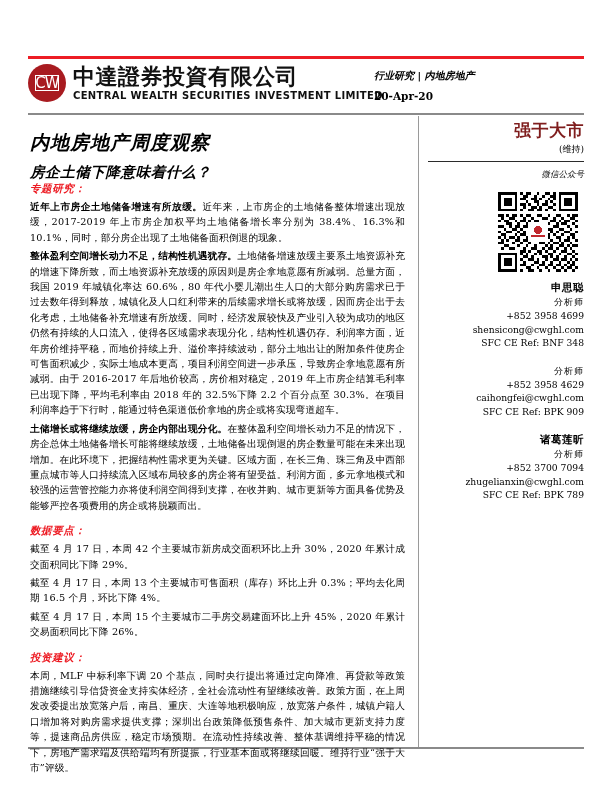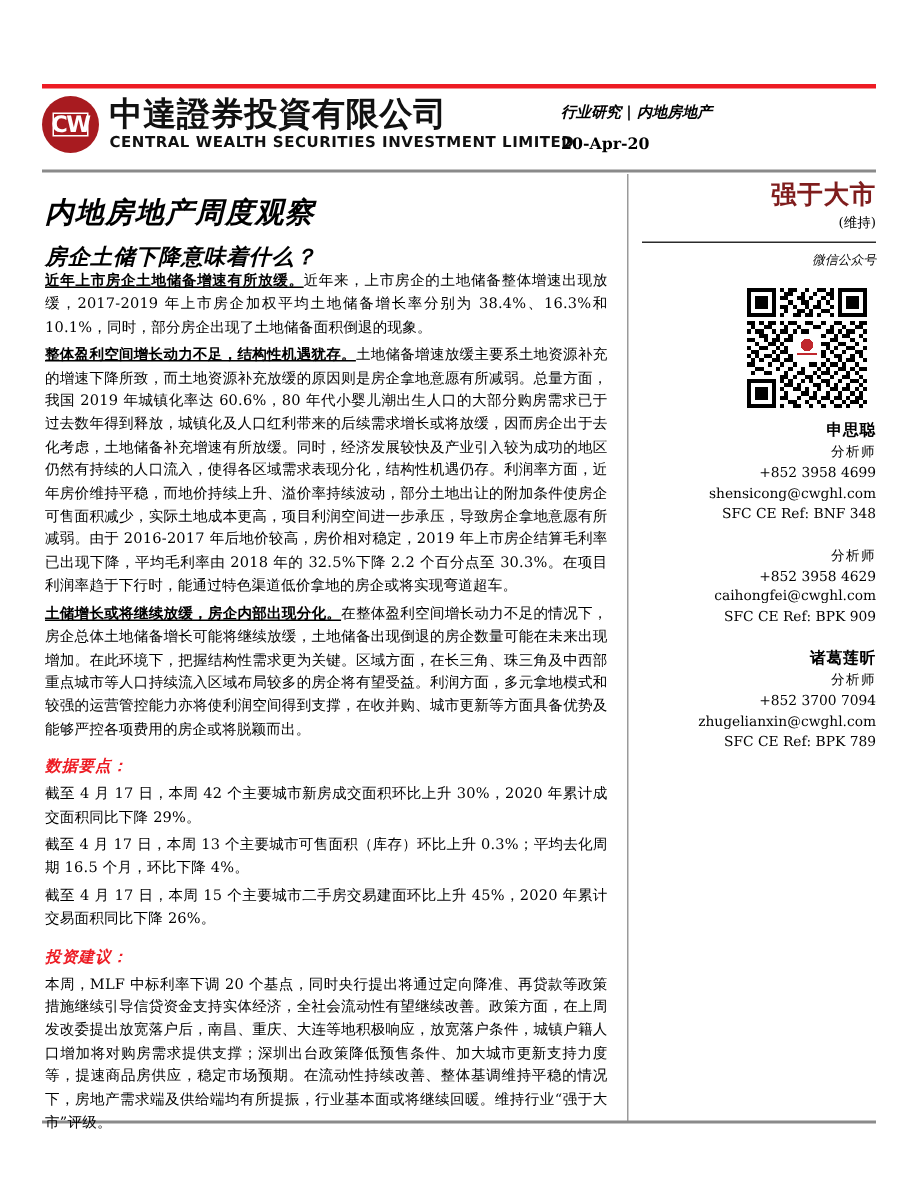--- a/index.html
+++ b/index.html
@@ -55,21 +55,21 @@
     position: relative;
     flex: 0 0 auto;
   }
   .logo-mark .cw {
     position: absolute;
     left: 0; right: 0; top: 50%;
     transform: translateY(-50%);
     text-align: center;
     color: #ffffff;
     font-family: "DejaVu Sans", "Liberation Sans", sans-serif;
-    font-weight: 700;
+    font-weight: 400;
     font-size: 15px;
     letter-spacing: -1px;
   }
   .logo-mark .cw-box {
     position: absolute;
     left: 7px; top: 11px;
     width: 24px; height: 16px;
     border: 1.6px solid #ffffff;
     box-sizing: border-box;
   }
@@ -276,21 +276,21 @@
   p.para {
     margin: 0 0 3px 0;
     font-family: "DejaVu Serif", "Liberation Serif", serif;
     font-size: 9.7px;
     line-height: 15.4px;
     text-align: justify;
     text-justify: inter-character;
     letter-spacing: 0.15px;
     color: #000;
   }
-  p.para b { font-weight: 700; text-decoration: underline; }
+  p.para b { font-weight: 700; }
   p.gap { margin-bottom: 9px; }
 </style>
 </head>
 <body>
 
 <div class="page">
 
   <div class="top-rule"></div>
 
   <div class="masthead">
@@ -570,20 +570,21 @@
       <div class="analyst-name">诸葛莲昕</div>
       <div class="analyst-role">分析师</div>
       <div class="analyst-line">+852 3700 7094</div>
       <div class="analyst-line">zhugelianxin@cwghl.com</div>
       <div class="analyst-line">SFC CE Ref: BPK 789</div>
     </div>
   </div>
 
   <div class="body-col">
 
+    <div class="sec-head">专题研究：</div>
 
     <p class="para">
       <b>近年上市房企土地储备增速有所放缓。</b><span>近年来，上市房企的土地储备整体增速出现放缓，2017-2019 年上市房企加权平均土地储备增长率分别为 38.4%、16.3%和 10.1%，同时，部分房企出现了土地储备面积倒退的现象。</span>
     </p>
     <p class="para">
       <b>整体盈利空间增长动力不足，结构性机遇犹存。</b><span>土地储备增速放缓主要系土地资源补充的增速下降所致，而土地资源补充放缓的原因则是房企拿地意愿有所减弱。总量方面，我国 2019 年城镇化率达 60.6%，80 年代小婴儿潮出生人口的大部分购房需求已于过去数年得到释放，城镇化及人口红利带来的后续需求增长或将放缓，因而房企出于去化考虑，土地储备补充增速有所放缓。同时，经济发展较快及产业引入较为成功的地区仍然有持续的人口流入，使得各区域需求表现分化，结构性机遇仍存。利润率方面，近年房价维持平稳，而地价持续上升、溢价率持续波动，部分土地出让的附加条件使房企可售面积减少，实际土地成本更高，项目利润空间进一步承压，导致房企拿地意愿有所减弱。由于 2016-2017 年后地价较高，房价相对稳定，2019 年上市房企结算毛利率已出现下降，平均毛利率由 2018 年的 32.5%下降 2.2 个百分点至 30.3%。在项目利润率趋于下行时，能通过特色渠道低价拿地的房企或将实现弯道超车。</span>
     </p>
     <p class="para gap">
       <b>土储增长或将继续放缓，房企内部出现分化。</b><span>在整体盈利空间增长动力不足的情况下，房企总体土地储备增长可能将继续放缓，土地储备出现倒退的房企数量可能在未来出现增加。在此环境下，把握结构性需求更为关键。区域方面，在长三角、珠三角及中西部重点城市等人口持续流入区域布局较多的房企将有望受益。利润方面，多元拿地模式和较强的运营管控能力亦将使利润空间得到支撑，在收并购、城市更新等方面具备优势及能够严控各项费用的房企或将脱颖而出。</span>
     </p>

